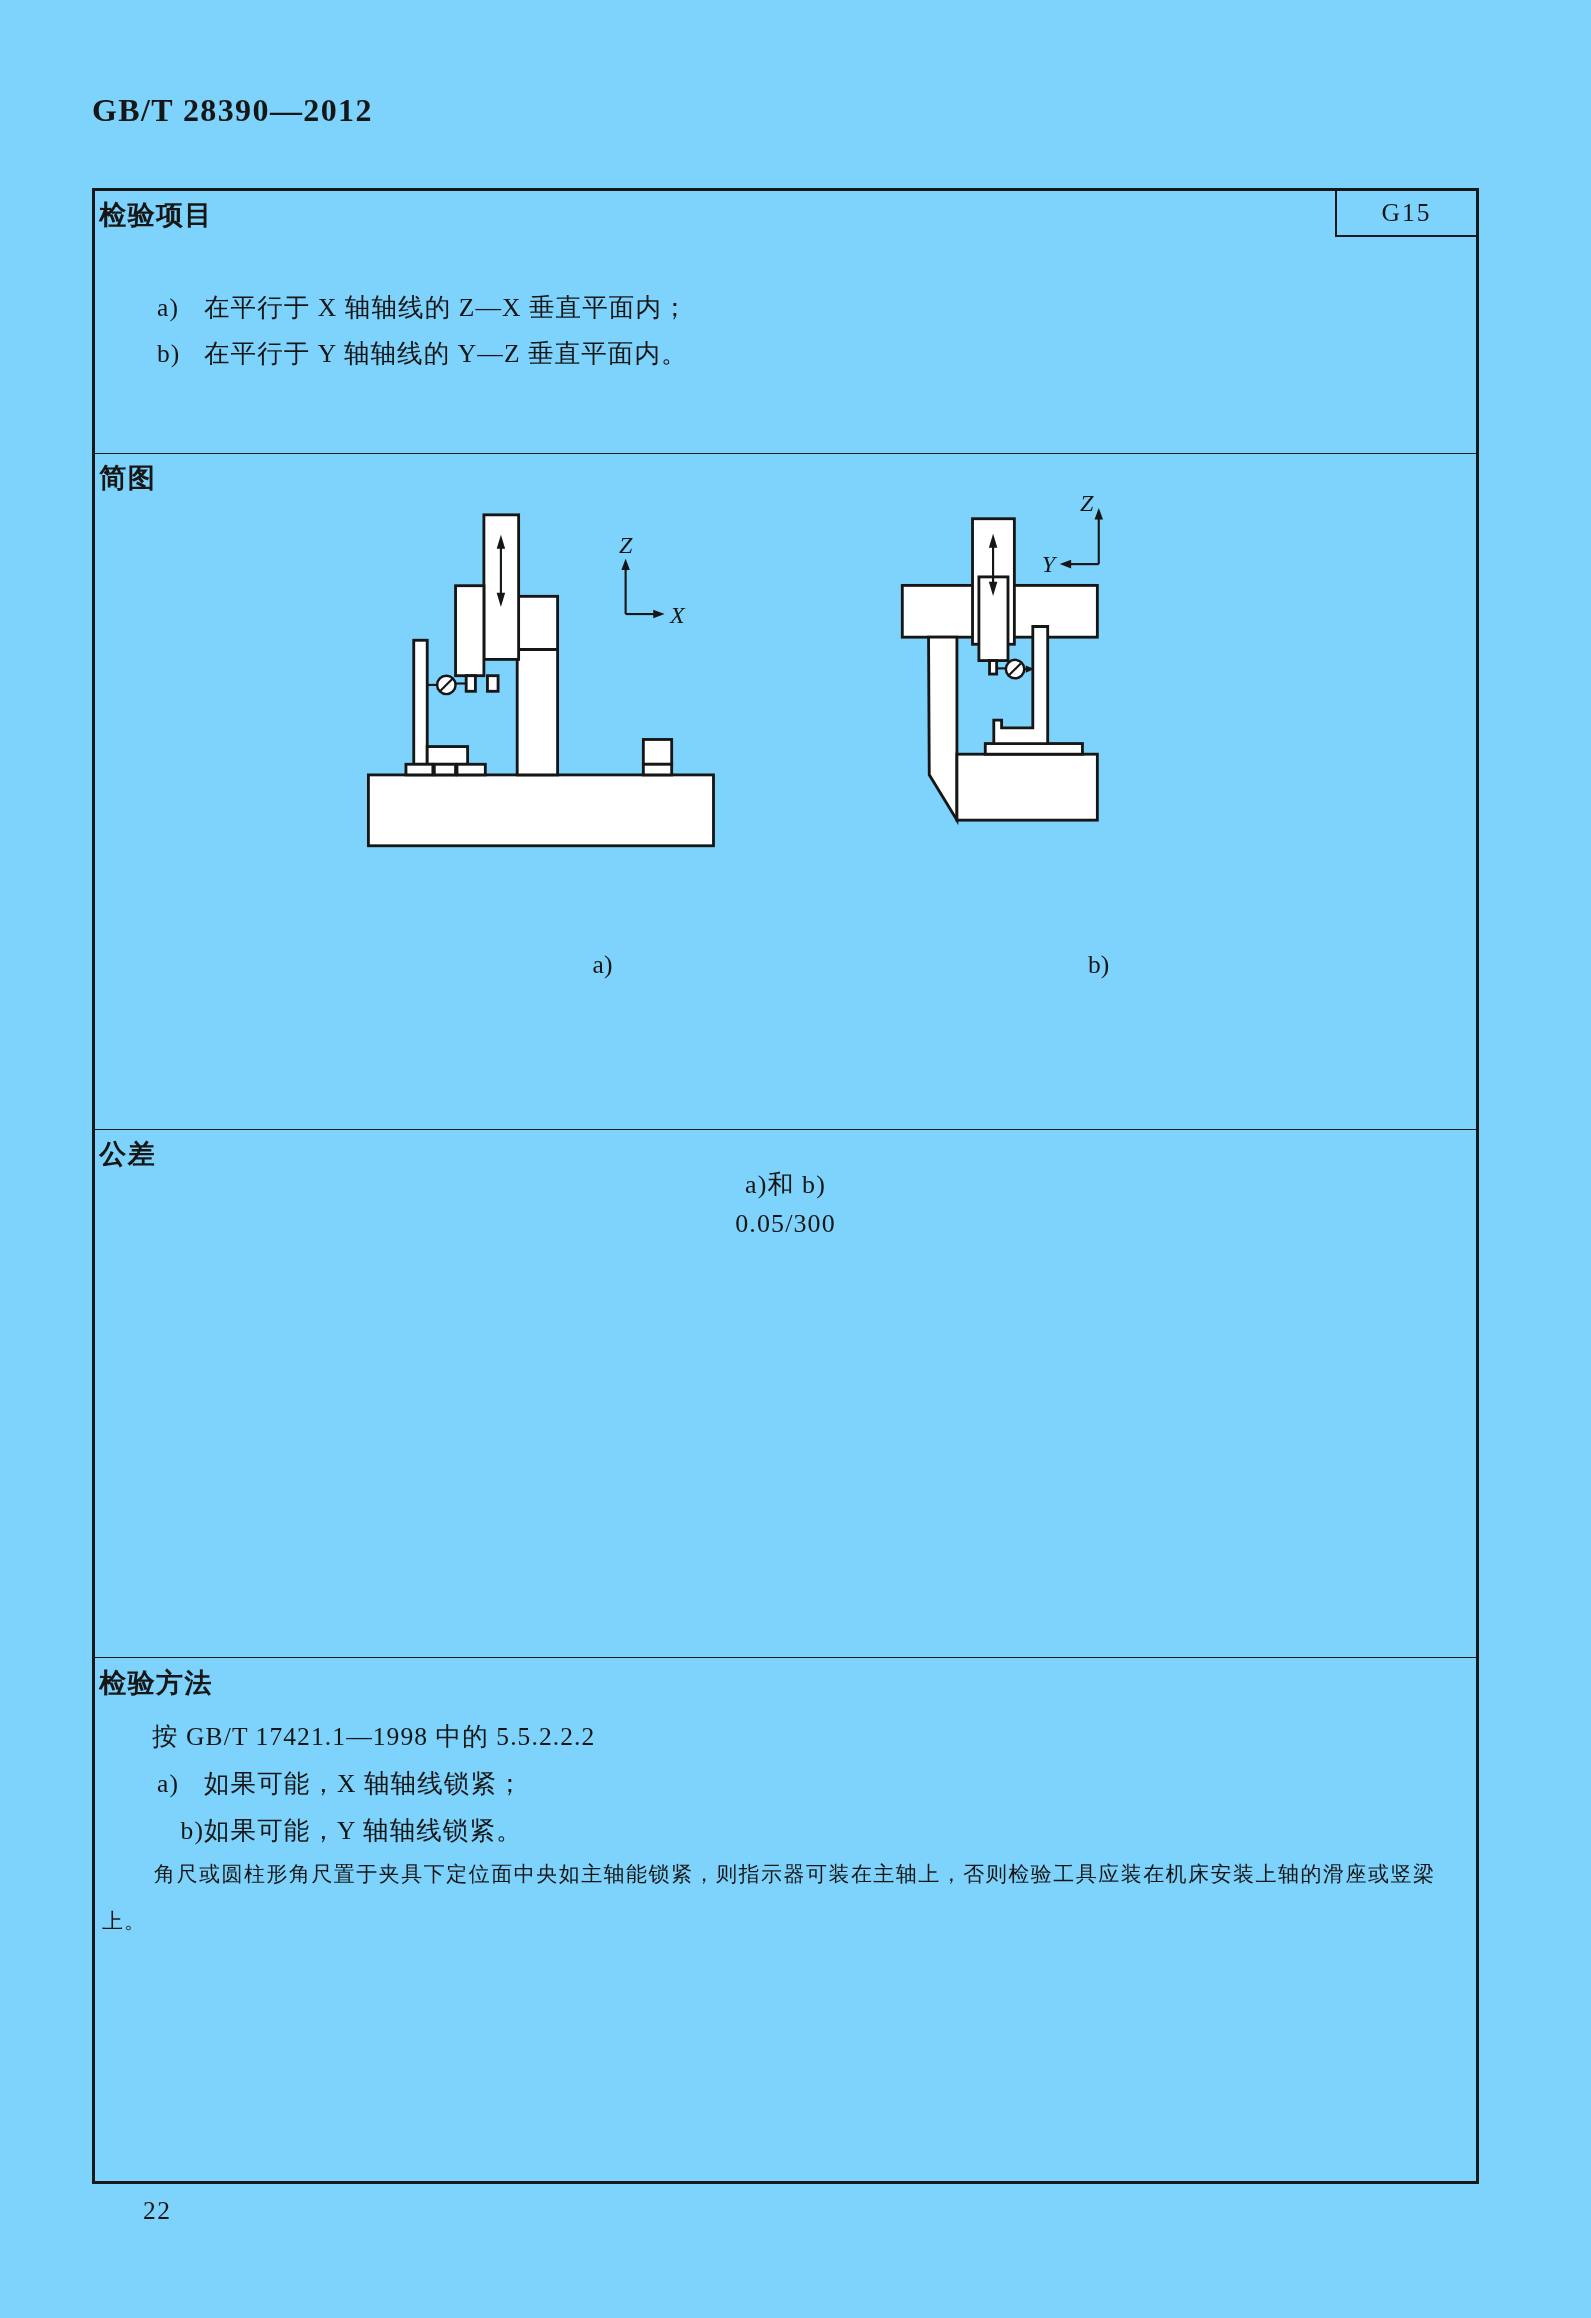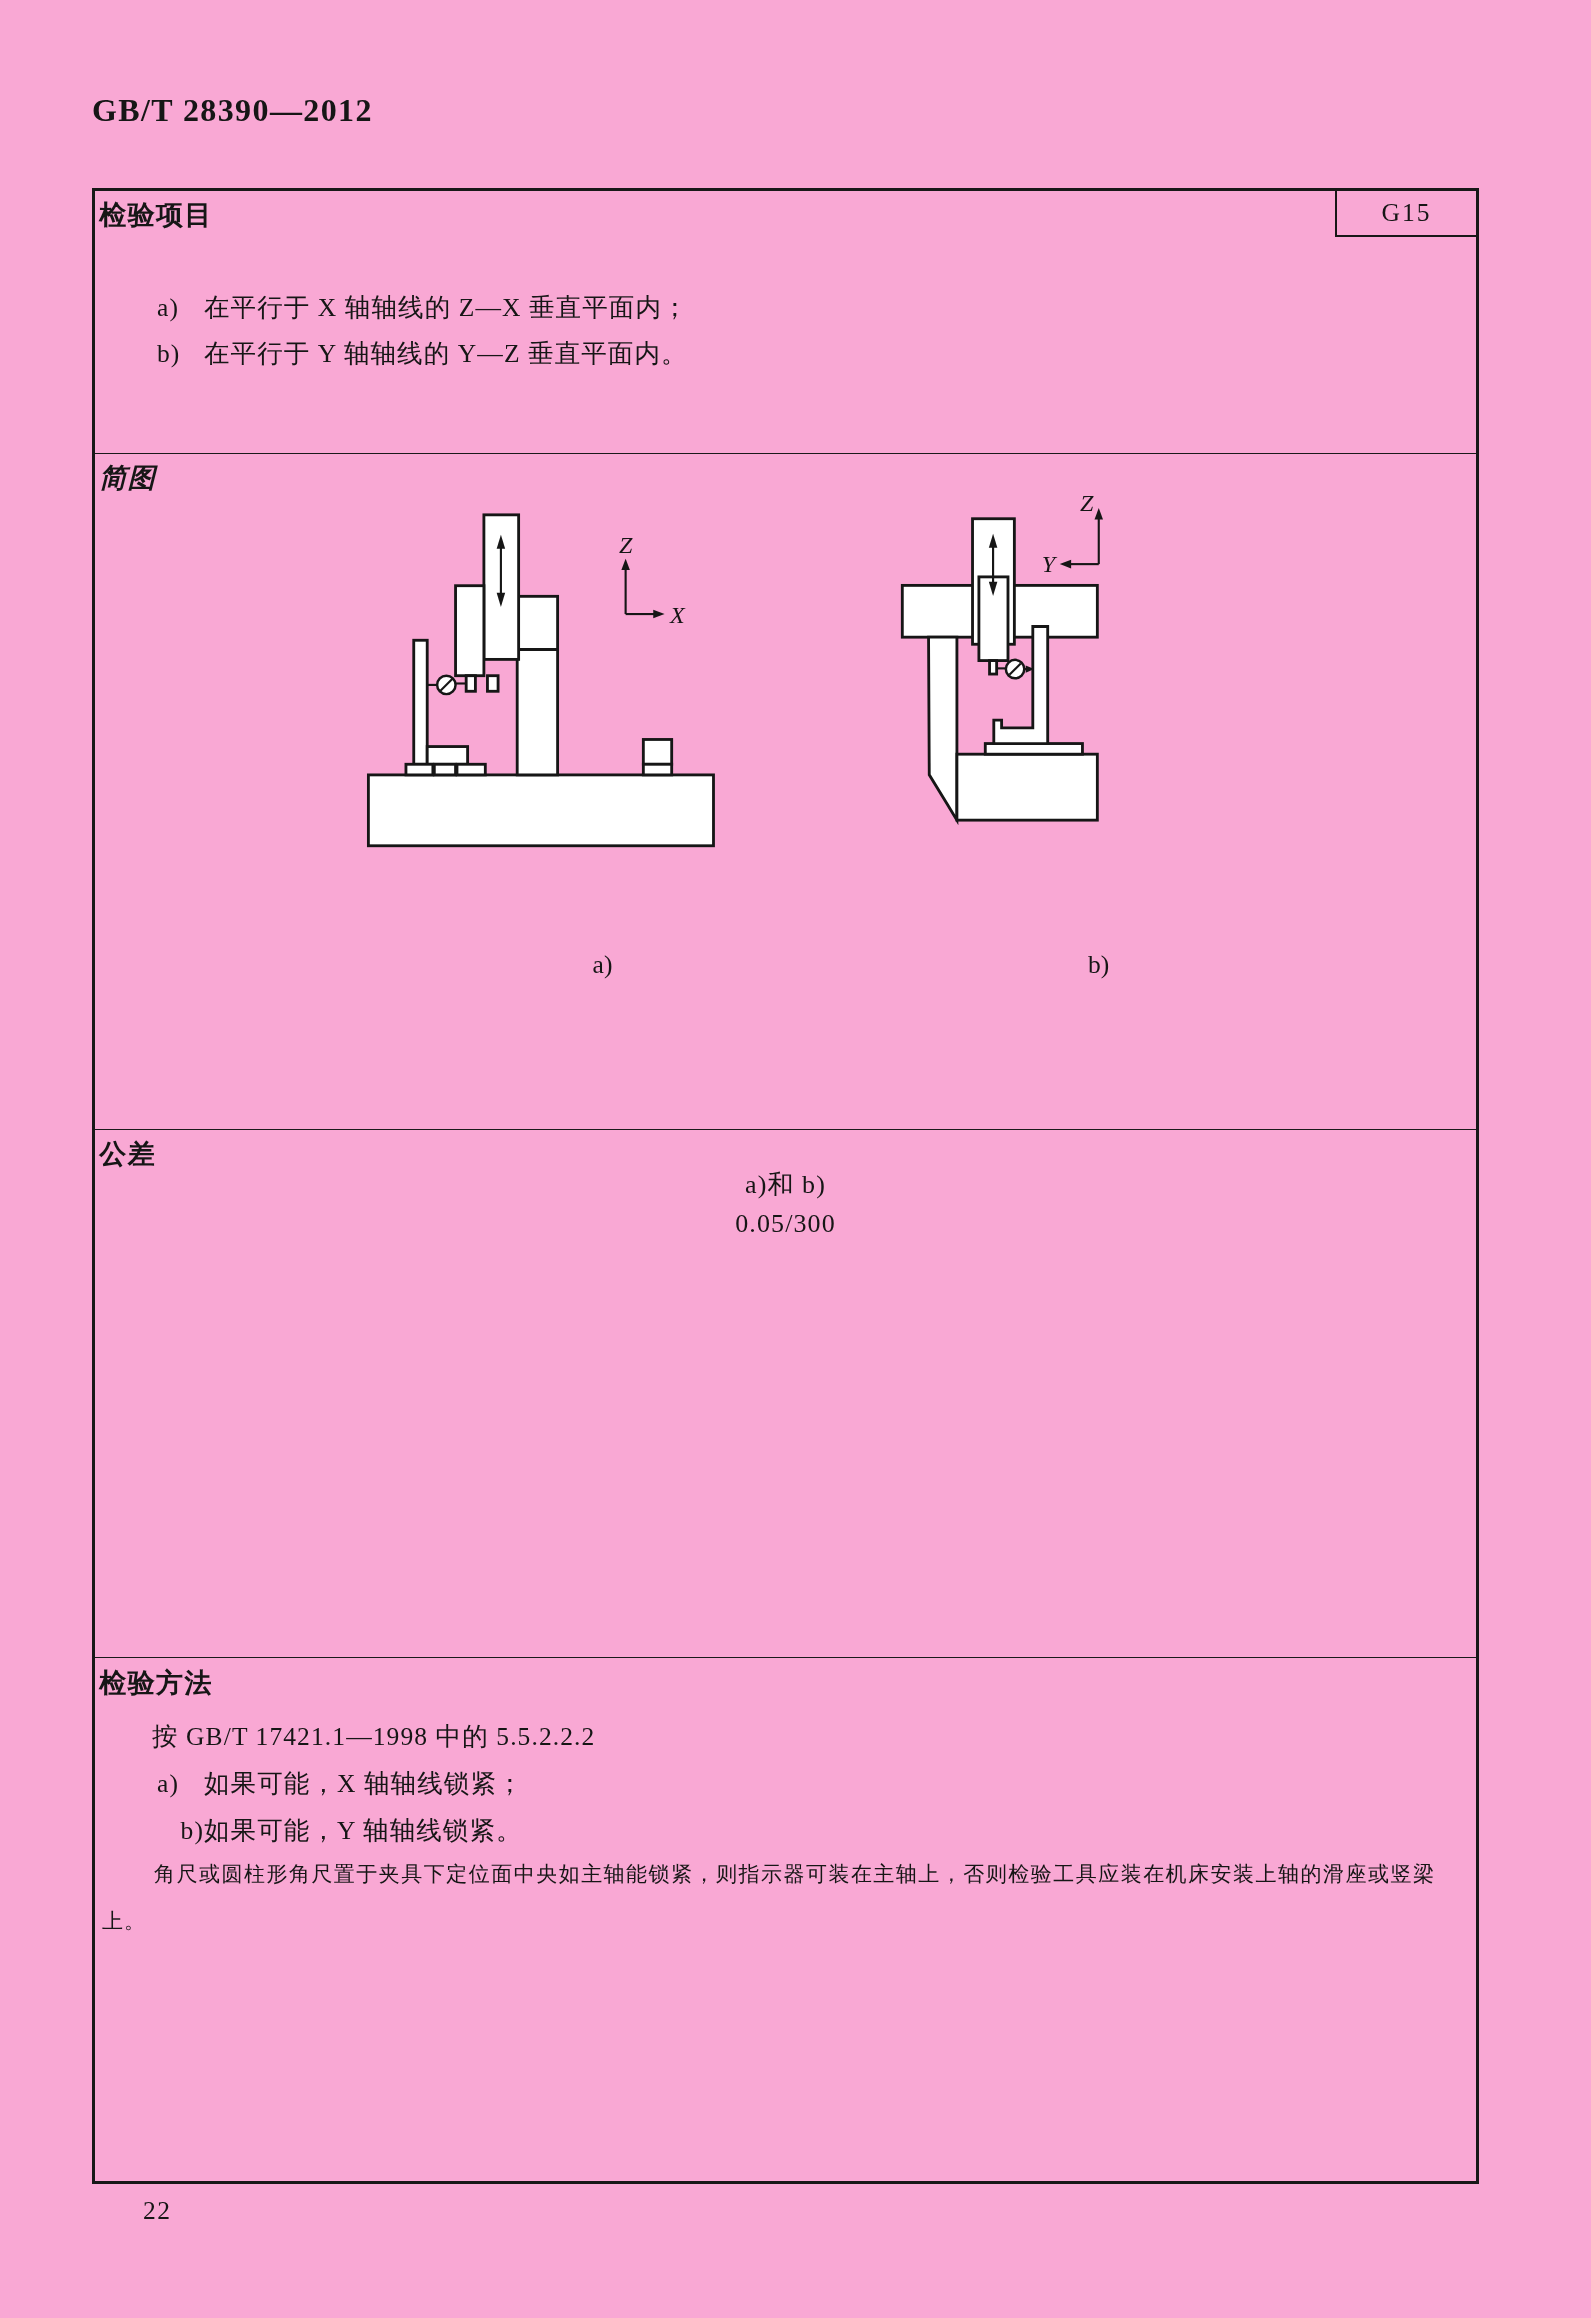--- a/index.html
+++ b/index.html
@@ -1,16 +1,16 @@
 <!DOCTYPE html>
 <html lang="zh" style="font-size:11.3px"><head>
 <meta charset="utf-8">
 <style>
   html,body{margin:0;padding:0;background:#ffffff;}
-  .page{position:relative;width:1592px;height:2319px;background:#f9a8d4;overflow:hidden;
+  .page{position:relative;width:1592px;height:2319px;background:#7dd3fc;overflow:hidden;
         color:#161616;font-family:"Liberation Serif","DejaVu Serif",serif;}
   .doc-number{position:absolute;left:92px;top:92px;font-weight:bold;font-size:32px;
         letter-spacing:1.4px;font-family:"Liberation Serif","DejaVu Serif",serif;}
   .frame{position:absolute;left:92px;top:188px;width:1387px;height:1996px;
         border:3.5px solid #181818;box-sizing:border-box;}
   .code-box{position:absolute;top:0;right:0;width:139px;height:44px;
         border-left:2.8px solid #181818;border-bottom:2.8px solid #181818;
         display:flex;align-items:center;justify-content:center;
         font-size:25.5px;letter-spacing:2.1px;}
   .sec{position:absolute;left:0;width:100%;box-sizing:border-box;}
@@ -45,21 +45,21 @@
       <span>G15</span>
     </div>
 
     <div class="sec" style="top:0;height:262px;">
       <div class="sec-title" style="top:5.7px;">检验项目</div>
       <div class="line bodytext" style="left:62px;top:99px;"><span class="lbl">a)</span><span>在平行于 X 轴轴线的 Z—X 垂直平面内；</span></div>
       <div class="line bodytext" style="left:62px;top:145px;"><span class="lbl">b)</span><span>在平行于 Y 轴轴线的 Y—Z 垂直平面内。</span></div>
     </div>
 
     <div class="sec ruled" style="top:262px;height:675px;">
-      <div class="sec-title" style="top:5.7px;font-style:italic;">简图</div>
+      <div class="sec-title" style="top:5.7px;">简图</div>
 
       <svg style="left:259px;top:41px;" width="539" height="411" viewBox="0 0 760 580">
         <rect class="mfill" x="20" y="395" width="487" height="100"></rect>
         <rect class="mfill" x="230" y="143" width="57" height="252"></rect>
         <line class="mline" x1="230" y1="218" x2="287" y2="218"></line>
         <rect class="mfill" x="408" y="345" width="40" height="35"></rect>
         <rect class="mfill" x="408" y="380" width="40" height="15"></rect>
         <rect class="mfill" x="183" y="28" width="49" height="204"></rect>
         <line class="thin" x1="207" y1="72" x2="207" y2="142"></line>
         <polygon class="ah" points="207,56 201,76 213,76"></polygon>

